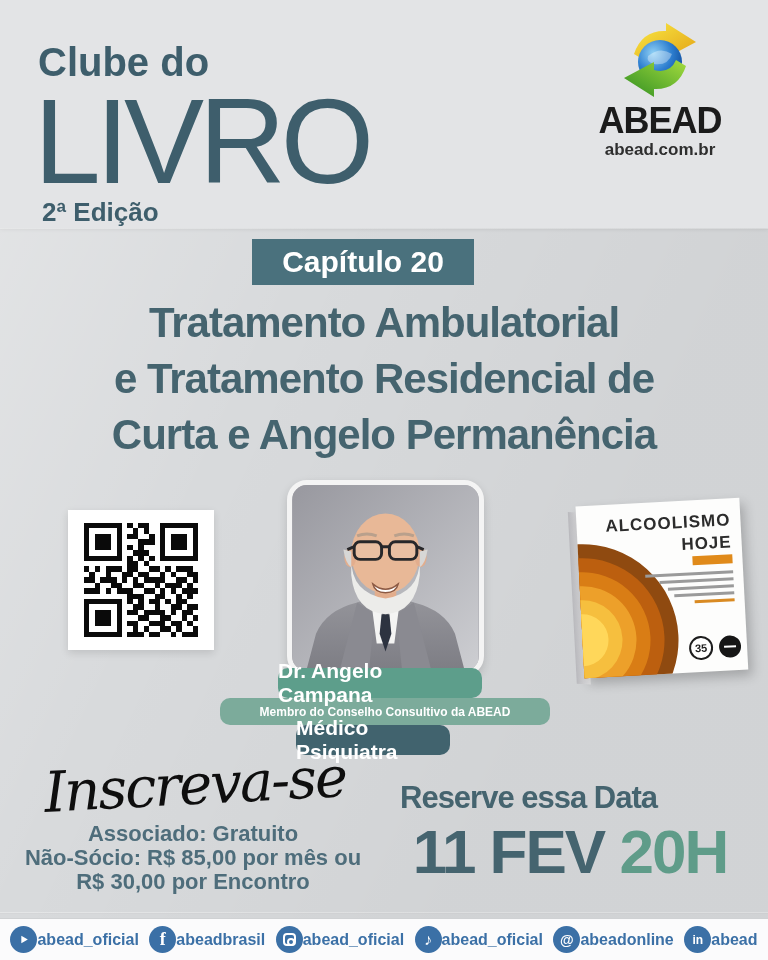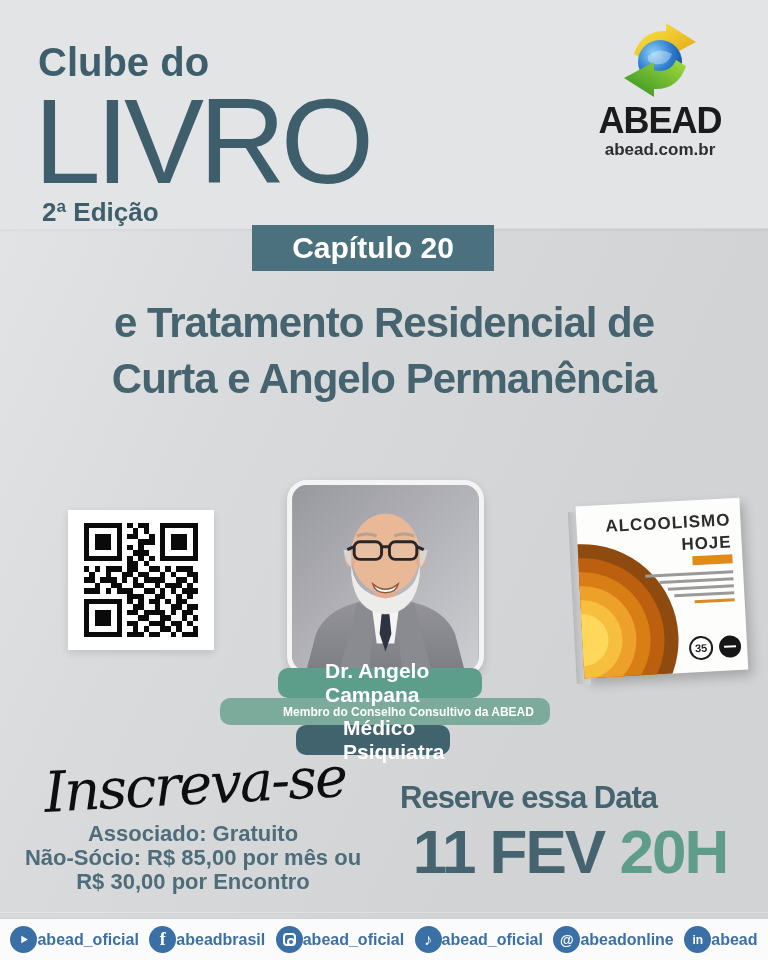--- a/index.html
+++ b/index.html
@@ -18,21 +18,21 @@
   
   .club{position:absolute;left:38px;top:40px;color:var(--teal_dark);}
   .club-line1{font-size:40px;font-weight:800;letter-spacing:0;}
   .club-line2{font-size:120px;font-weight:400;letter-spacing:-5px;line-height:96px;margin-top:8px;margin-left:-4px;}
   .club-edition{font-size:26px;font-weight:600;margin-top:8px;margin-left:4px;}
   .brand{position:absolute;right:18px;top:22px;width:180px;text-align:center;}
   .brand-name{font-size:36px;font-weight:900;color:var(--ink);letter-spacing:-1px;margin-top:2px;}
   .brand-url{font-size:17px;font-weight:700;color:#2e2e2e;margin-top:-2px;}
 
   
-  .chapter{position:absolute;left:252px;top:225px;width:242px;height:46px;background:var(--badge);color:#fff;
+  .chapter{position:absolute;left:252px;top:239px;width:222px;height:46px;background:var(--badge);color:#fff;
     display:flex;align-items:center;justify-content:center;font-size:30px;font-weight:800;}
   .title{position:absolute;left:0;top:295px;width:768px;text-align:center;color:var(--teal);
     font-size:42px;font-weight:800;line-height:56px;letter-spacing:-1px;}
 
   
   .qr-box{position:absolute;left:68px;top:510px;width:146px;height:140px;background:#fff;box-shadow:0 3px 8px rgba(0,0,0,.12);display:flex;align-items:center;justify-content:center;}
   .photo{position:absolute;left:287px;top:480px;width:197px;height:196px;border-radius:20px;border:5px solid #f4f4f4;overflow:hidden;background:#a9a9af;box-shadow:0 4px 10px rgba(0,0,0,.15);}
   .book{position:absolute;left:580px;top:502px;width:164px;height:176px;transform:rotate(-3deg);}
   .book-side{position:absolute;left:-8px;top:6px;width:14px;height:172px;background:linear-gradient(to right,#b9b9bd,#e9e9ea);transform:skewY(6deg);}
   .book-cover{position:absolute;left:0;top:0;width:164px;height:172px;background:#fdfdfc;box-shadow:4px 6px 12px rgba(0,0,0,.22);overflow:hidden;}
@@ -41,21 +41,21 @@
   .book-title .bt2{font-size:17px;margin-top:2px;}
   .book-flag{position:absolute;right:10px;top:56px;width:40px;height:9px;background:var(--orange);}
   .book-authors{position:absolute;right:10px;top:72px;display:flex;flex-direction:column;align-items:flex-end;gap:4px;}
   .book-authors span{display:block;height:3px;background:#9a9a9a;}
   .rings{position:absolute;left:-66px;top:34px;width:200px;height:200px;}
   .badge35{position:absolute;right:34px;bottom:12px;width:24px;height:24px;border-radius:50%;background:#fff;border:2px solid #1e1e1e;color:#1e1e1e;font-size:11px;font-weight:800;display:flex;align-items:center;justify-content:center;}
   .pubdot{position:absolute;right:6px;bottom:13px;width:22px;height:22px;border-radius:50%;background:#161616;}
   .pubdot::after{content:"";position:absolute;left:5px;top:10px;width:12px;height:2px;background:#fff;}
 
   
-  .pill{position:absolute;color:#fff;font-weight:800;display:flex;align-items:center;justify-content:center;border-radius:10px;padding-left:47px;}
+  .pill{position:absolute;color:#fff;font-weight:800;display:flex;align-items:center;justify-content:center;border-radius:10px;}
   .pill-name{left:278px;top:668px;width:204px;height:30px;background:var(--pill_mid);font-size:21px;z-index:3;}
   .pill-role{left:220px;top:698px;width:330px;height:27px;background:var(--pill_light);font-size:12px;z-index:2;}
   .pill-prof{left:296px;top:725px;width:154px;height:30px;background:var(--pill_dark);font-size:21px;z-index:3;}
 
   
   .signup-script{position:absolute;left:30px;top:752px;width:330px;text-align:center;font-family:"DejaVu Serif",serif;font-style:italic;font-size:56px;color:#0e0e0e;transform:rotate(-3deg);letter-spacing:-2px;}
   .signup-lines{position:absolute;left:8px;top:822px;width:370px;text-align:center;color:#4e6d7b;font-weight:700;font-size:22px;line-height:24px;}
 
   
   .event-label{position:absolute;left:400px;top:780px;width:340px;text-align:left;color:var(--teal);font-size:31px;font-weight:800;letter-spacing:-1px;}
@@ -108,20 +108,21 @@
       <circle cx="42" cy="40" r="22" fill="url(#gl)"></circle>
       <path d="M30,34 q12,-10 24,-2 q-4,12 -18,10 q-8,-2 -6,-8 Z" fill="rgba(255,255,255,0.35)"></path>
       <path d="M68,44 Q60,68 36,67 L36,75 L6,56 L36,40 L36,48 Q52,52 58,38 Z" fill="url(#gr)"></path>
     </svg>
     <div class="brand-name">ABEAD</div>
     <div class="brand-url">abead.com.br</div>
   </div>
 
   <div class="chapter">Capítulo 20</div>
   <div class="title">
+    <div>Tratamento Ambulatorial</div>
     <div>e Tratamento Residencial de</div>
     <div>Curta e Angelo Permanência</div>
   </div>
 
   <div class="qr-box">
     <svg id="qr" width="114" height="114" viewBox="0 0 21 21" shape-rendering="crispEdges">
         <rect x="0" y="0" width="1" height="1" fill="#0a0a0a"></rect>
         <rect x="1" y="0" width="1" height="1" fill="#0a0a0a"></rect>
         <rect x="2" y="0" width="1" height="1" fill="#0a0a0a"></rect>
         <rect x="3" y="0" width="1" height="1" fill="#0a0a0a"></rect>

